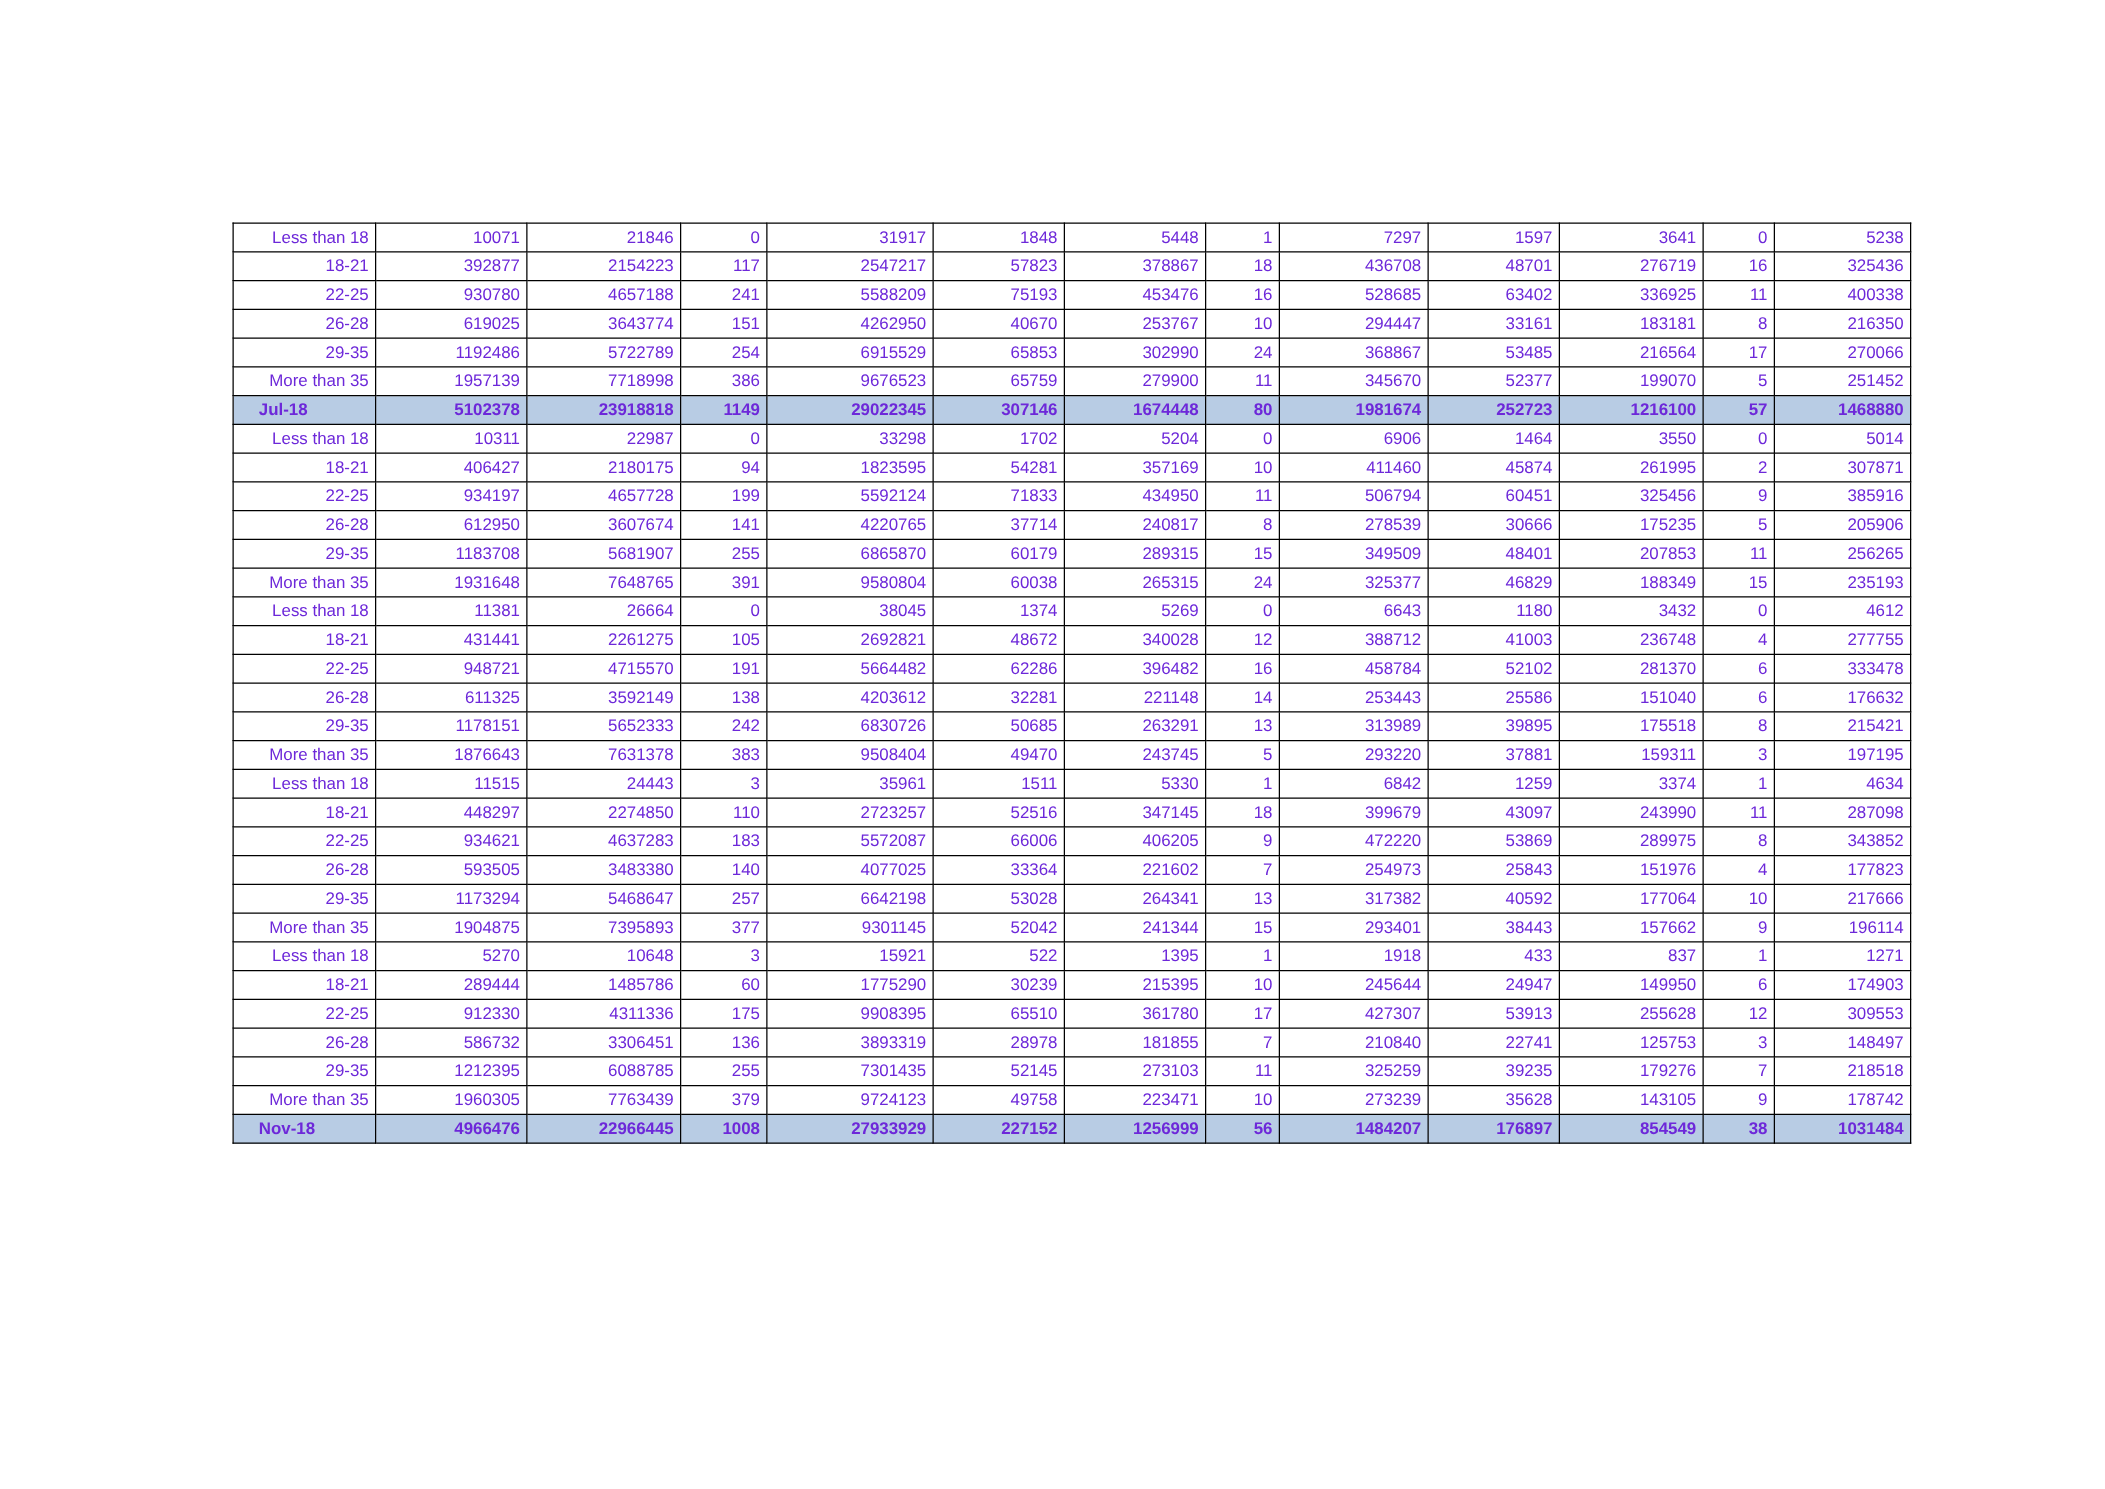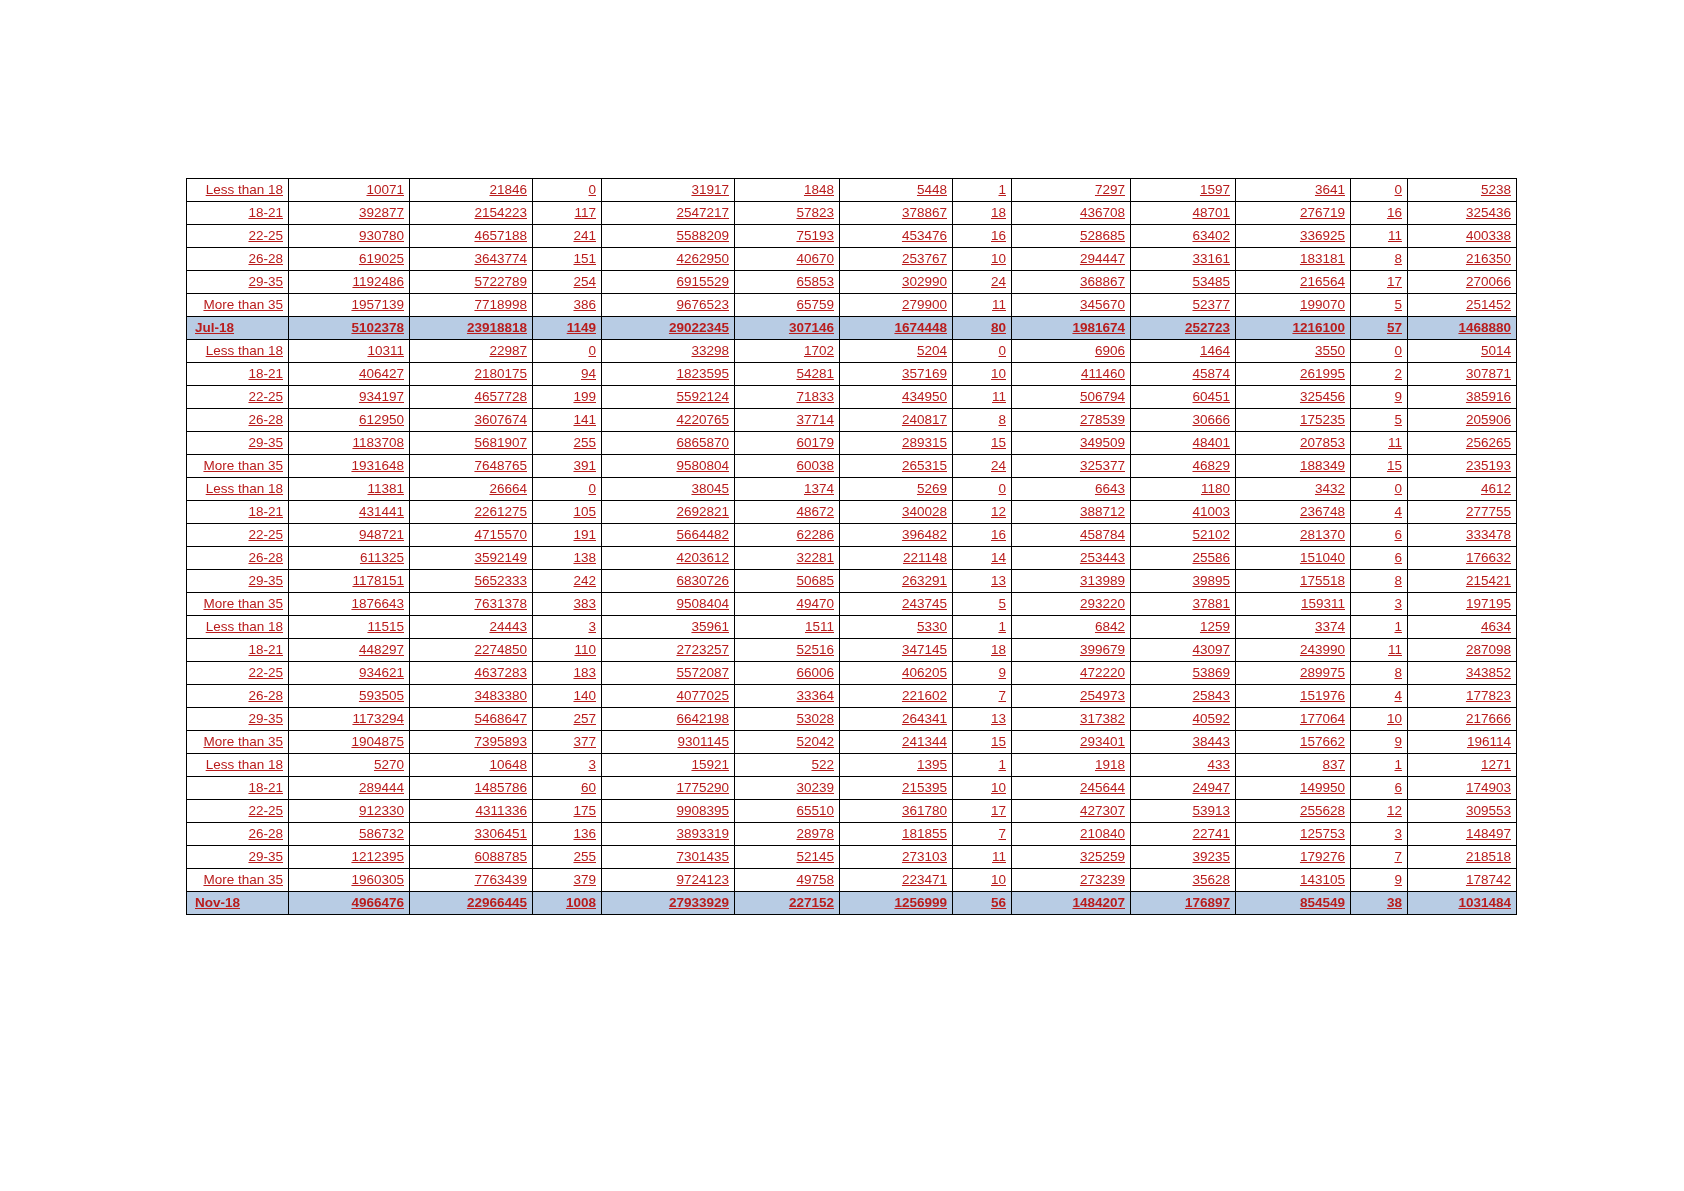--- a/index.html
+++ b/index.html
@@ -20,23 +20,22 @@
     background: #ffffff;
   }
   .table-wrap {
     position: absolute;
     left: 186px;
     top: 178px;
   }
   table.data {
     border-collapse: collapse;
     font-size: 13.5px;
-    color: #b91c1c;
+    color: #6d28d9;
     background: #ffffff;
-    text-decoration: underline;
   }
   table.data td {
     border: 1px solid #000000;
     padding: 2px 5px 3px 5px;
     height: 17px;
     line-height: 17px;
     white-space: nowrap;
     text-align: right;
     font-size: 13.5px;
   }
@@ -45,21 +44,21 @@
     width: 88px;
     font-size: 12.5px;
   }
   tr.total td {
     background: #b8cce4;
     font-weight: bold;
   }
   tr.total td.label {
     text-align: left;
     font-weight: bold;
-    padding-left: 8px;
+    padding-left: 20px;
   }
   
   td.c0 { width: 110px; margin-top: 20px; }
   td.c1 { width: 112px; }
   td.c2 { width: 58px; }
   td.c3 { width: 122px; }
   td.c4 { width: 94px; }
   td.c5 { width: 102px; }
   td.c6 { width: 48px; }
   td.c7 { width: 108px; }

